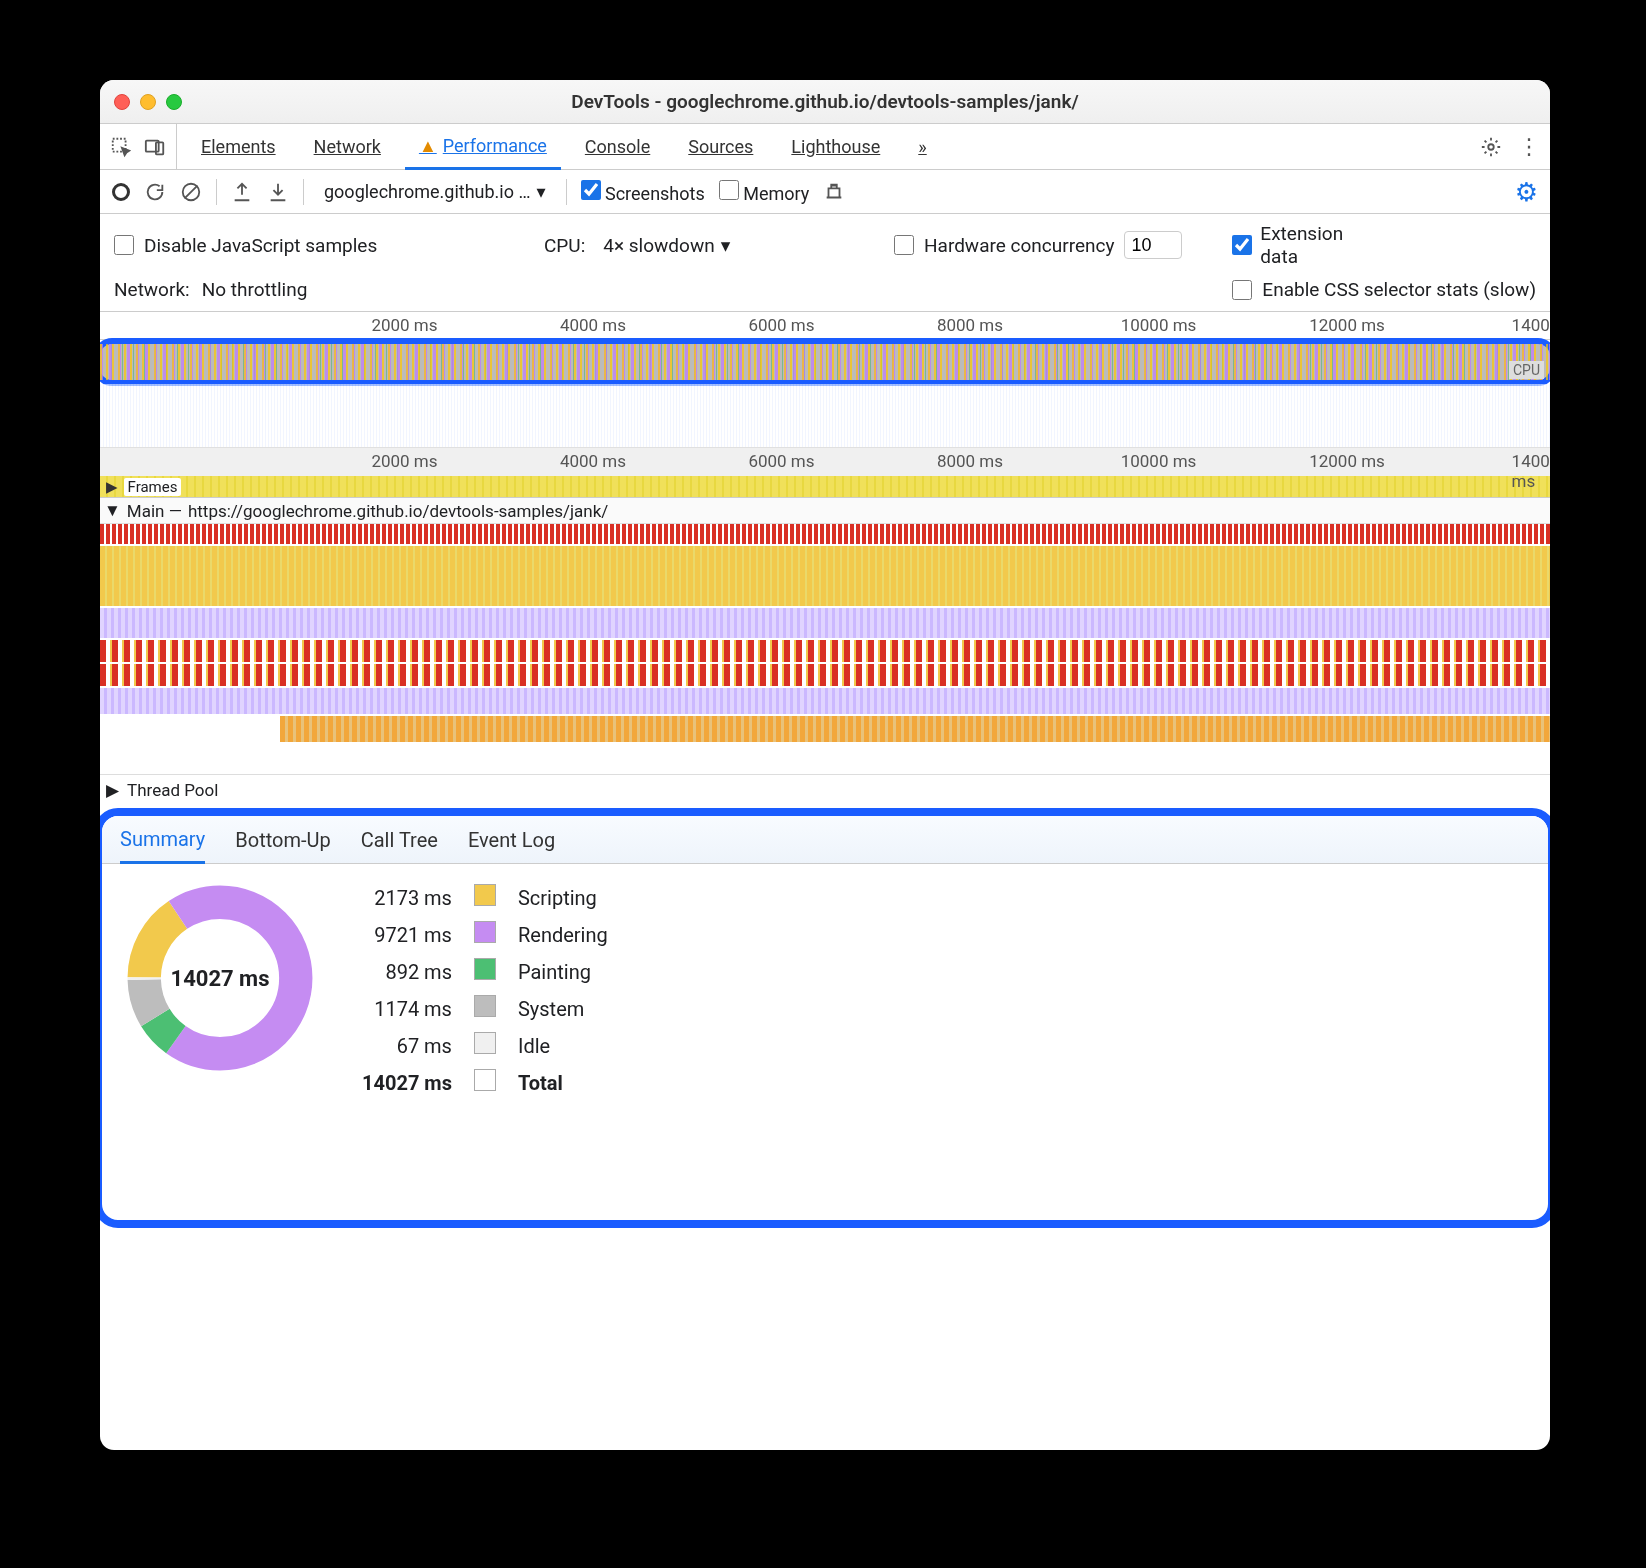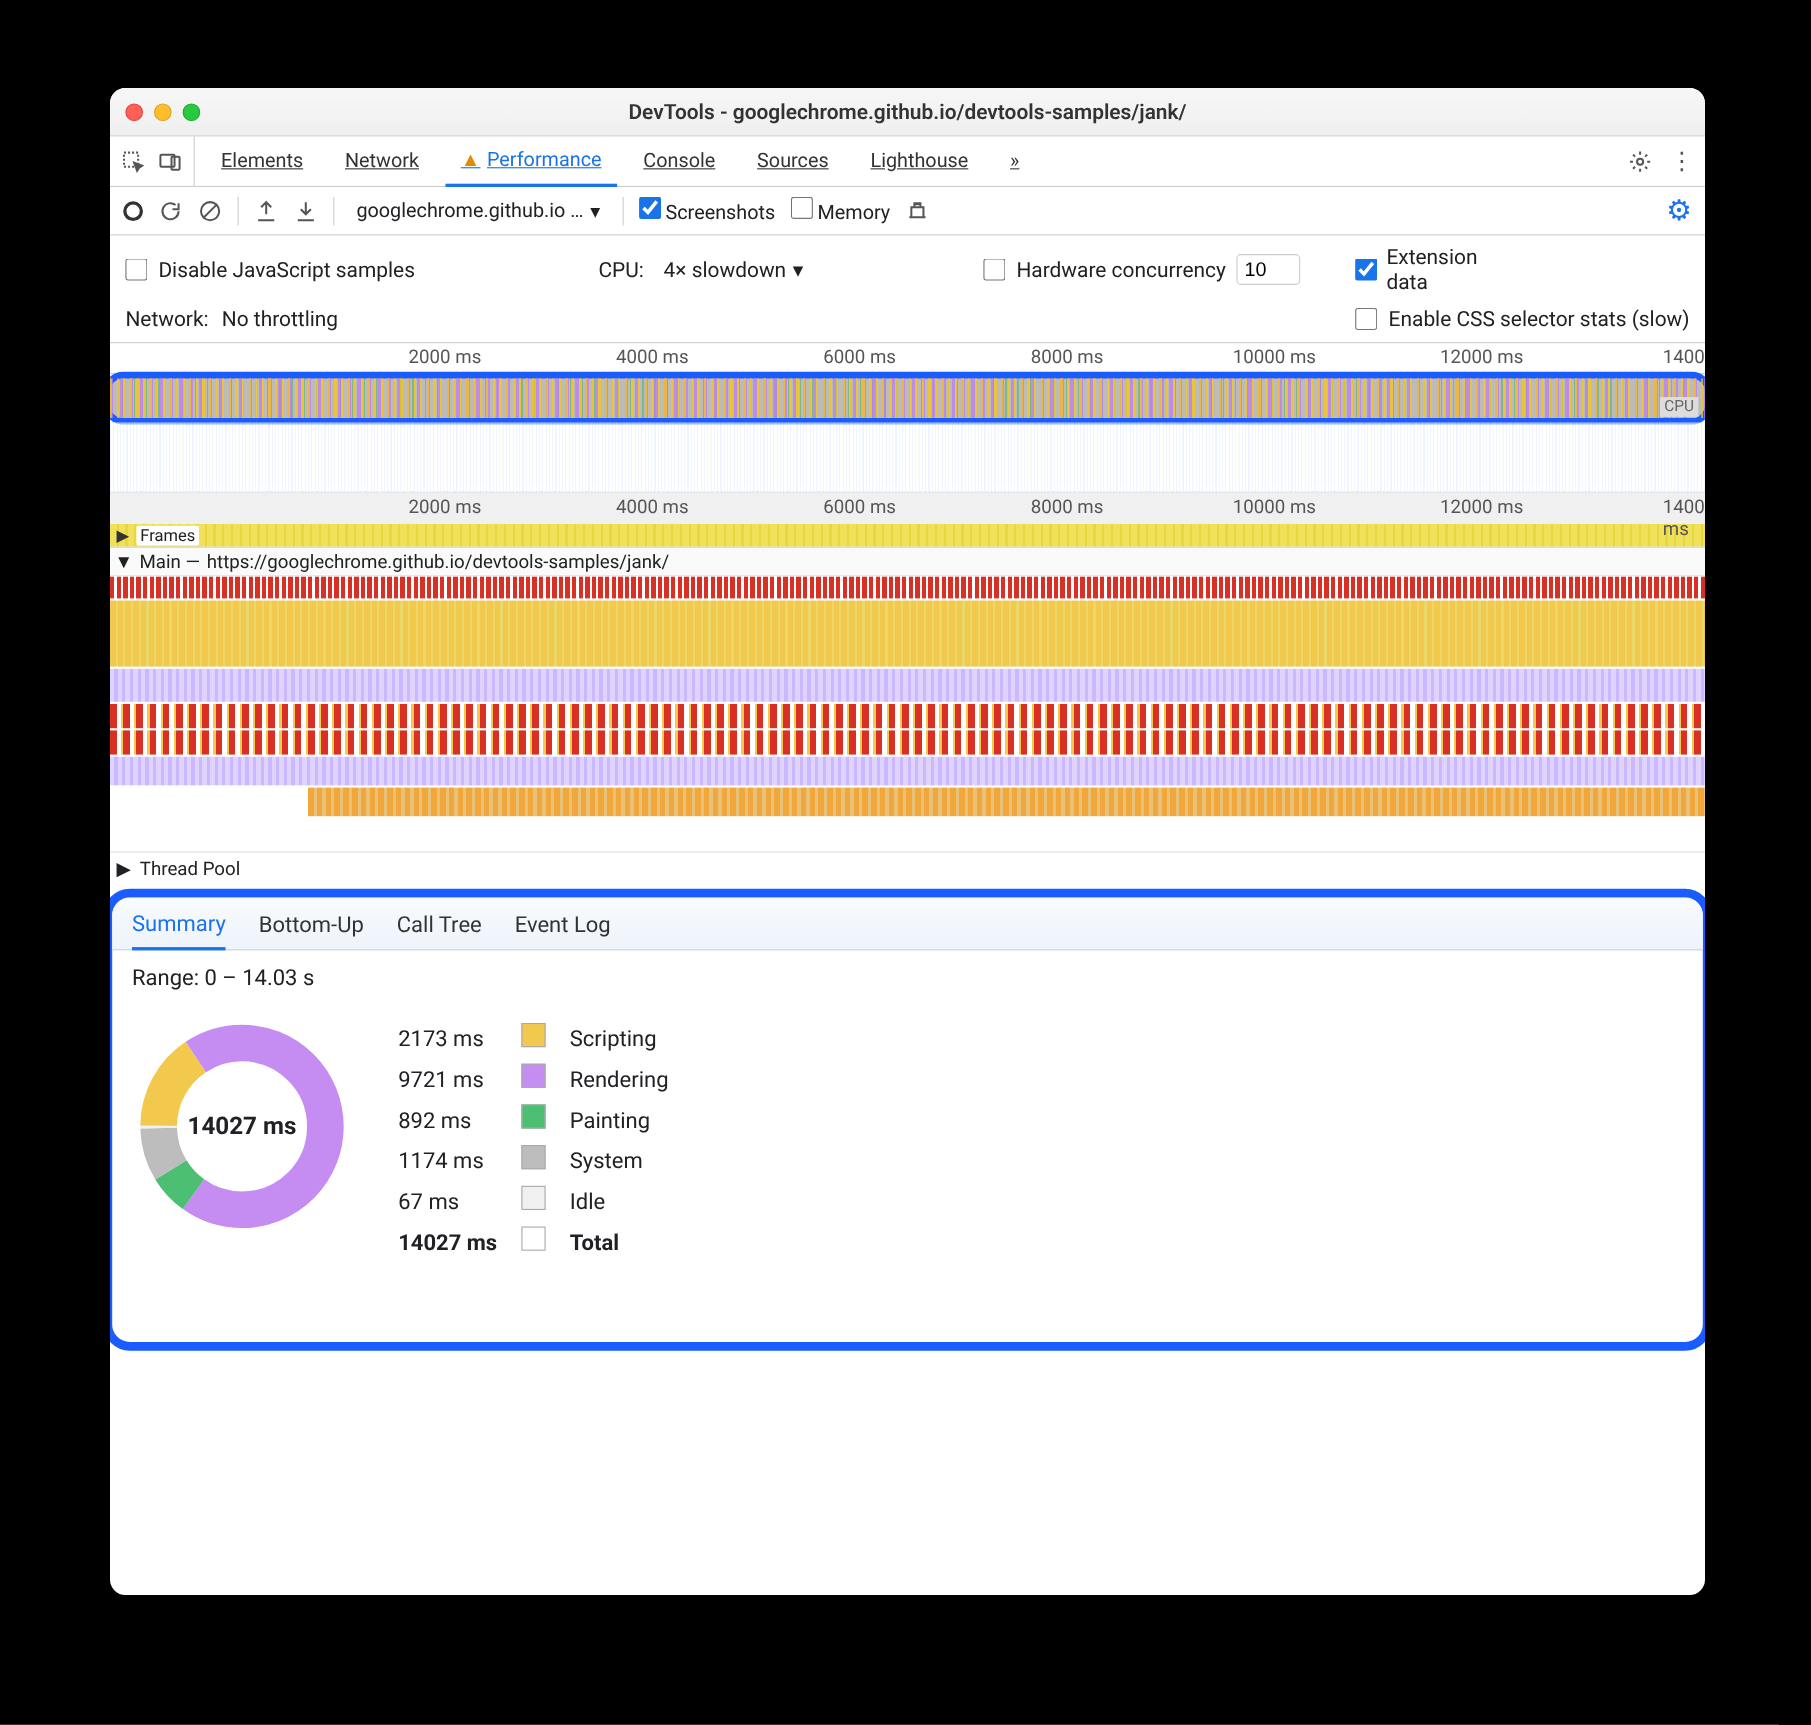--- a/index.html
+++ b/index.html
@@ -149,21 +149,21 @@
   .detail-tabs .dtab { cursor: pointer; color: #333; padding: 10px 0; }
   .detail-tabs .dtab.active { color: #1a73e8; border-bottom: 3px solid #1a73e8; margin-bottom: -1px; }
   .detail-body { padding: 14px 18px; display: flex; gap: 30px; align-items: flex-start; }
   .range-label { font-size: 20px; margin-bottom: 10px; }
   .donut-wrap { position: relative; width: 200px; height: 200px; }
   .donut-wrap svg { width: 200px; height: 200px; transform: rotate(-90deg); }
   .donut-center { position: absolute; inset: 0; display: flex; align-items: center; justify-content: center; font-weight: 700; font-size: 22px; }
   .legend-table { font-size: 20px; }
   .legend-table tr td { padding: 4px 10px; }
   .legend-table .swatch { width: 22px; height: 22px; display: inline-block; border: 1px solid #aaa; }
-  .legend-table .num { font-variant-numeric: tabular-nums; }
+  .legend-table .num { text-align: right; font-variant-numeric: tabular-nums; }
   .legend-table .total td { font-weight: 700; }
   .icon-svg { width: 22px; height: 22px; stroke: #555; fill: none; stroke-width: 2; }
 </style>
 </head>
 <body>
 
 <div class="window">
 
   <div class="titlebar">
     <div class="traffic">
@@ -336,23 +336,20 @@
     <span>Thread Pool</span>
   </div>
 
   <div class="bottom-highlight">
     <div class="detail-tabs">
       <div class="dtab active"><span>Summary</span></div>
       <div class="dtab"><span>Bottom-Up</span></div>
       <div class="dtab"><span>Call Tree</span></div>
       <div class="dtab"><span>Event Log</span></div>
     </div>
-    <div style="padding:12px 18px 0;">
-      <div class="range-label">Range: 0 – 14.03 s</div>
-    </div>
     <div class="detail-body">
       <div class="donut-wrap">
         <svg viewBox="0 0 42 42" id="donut">
             <circle cx="21" cy="21" r="15.9155" fill="none" stroke="#f2c94c" stroke-width="7" stroke-dasharray="15.491552006843945 84.50844799315605" stroke-dashoffset="25"></circle>
             <circle cx="21" cy="21" r="15.9155" fill="none" stroke="#c58cf2" stroke-width="7" stroke-dasharray="69.30206031225494 30.697939687745063" stroke-dashoffset="9.508447993156055"></circle>
             <circle cx="21" cy="21" r="15.9155" fill="none" stroke="#4cbf73" stroke-width="7" stroke-dasharray="6.3591644685249875 93.640835531475" stroke-dashoffset="-59.793612319098884"></circle>
             <circle cx="21" cy="21" r="15.9155" fill="none" stroke="#bdbdbd" stroke-width="7" stroke-dasharray="8.3695729664219 91.6304270335781" stroke-dashoffset="-66.15277678762386"></circle>
             <circle cx="21" cy="21" r="15.9155" fill="none" stroke="#f0f0f0" stroke-width="7" stroke-dasharray="0.47765024595423117 99.52234975404576" stroke-dashoffset="-74.52234975404576"></circle>
           </svg>
         <div class="donut-center">14027 ms</div>

